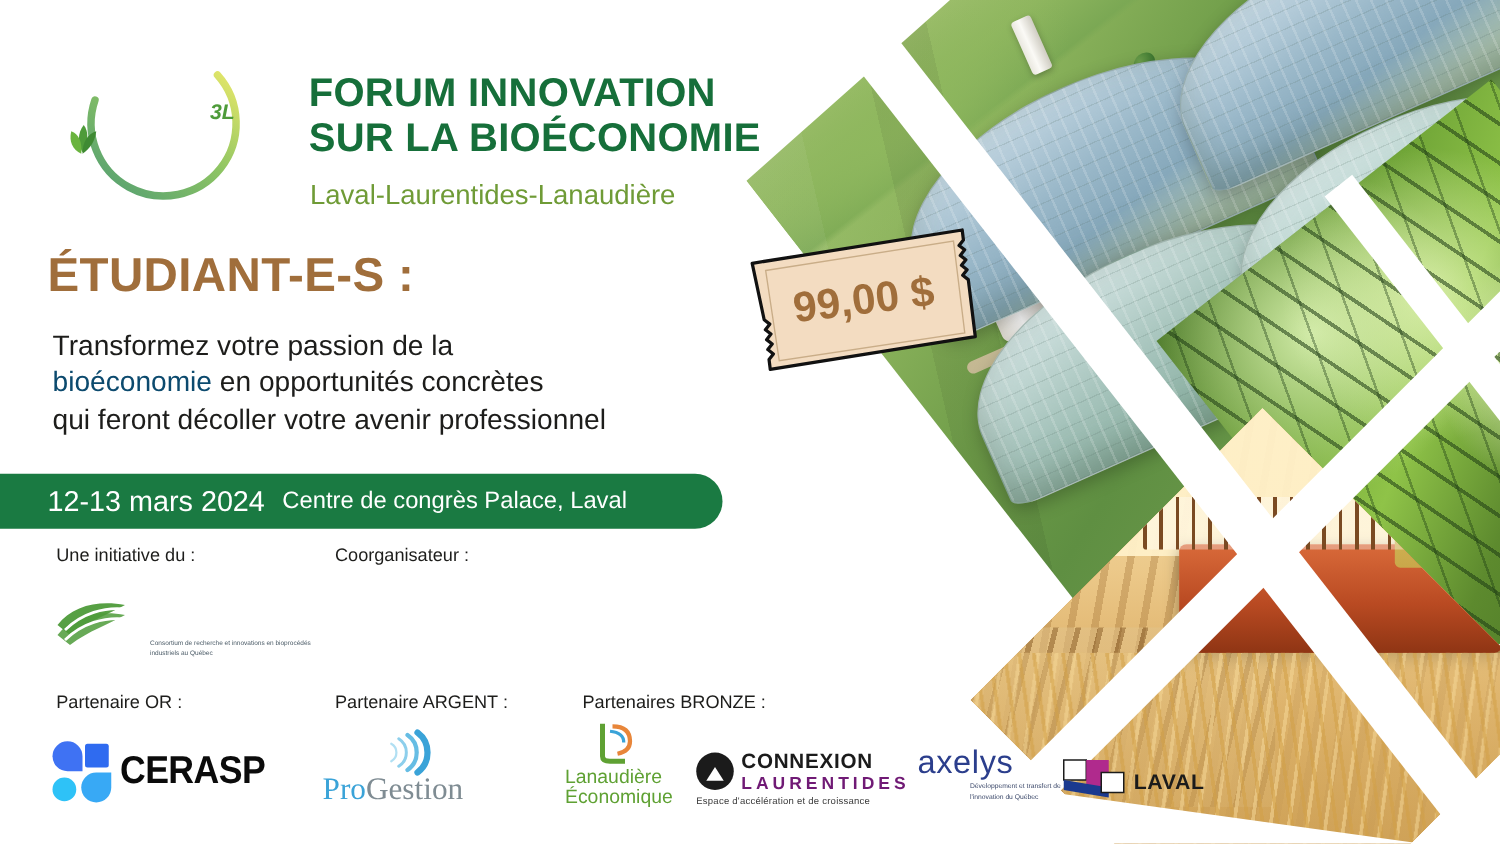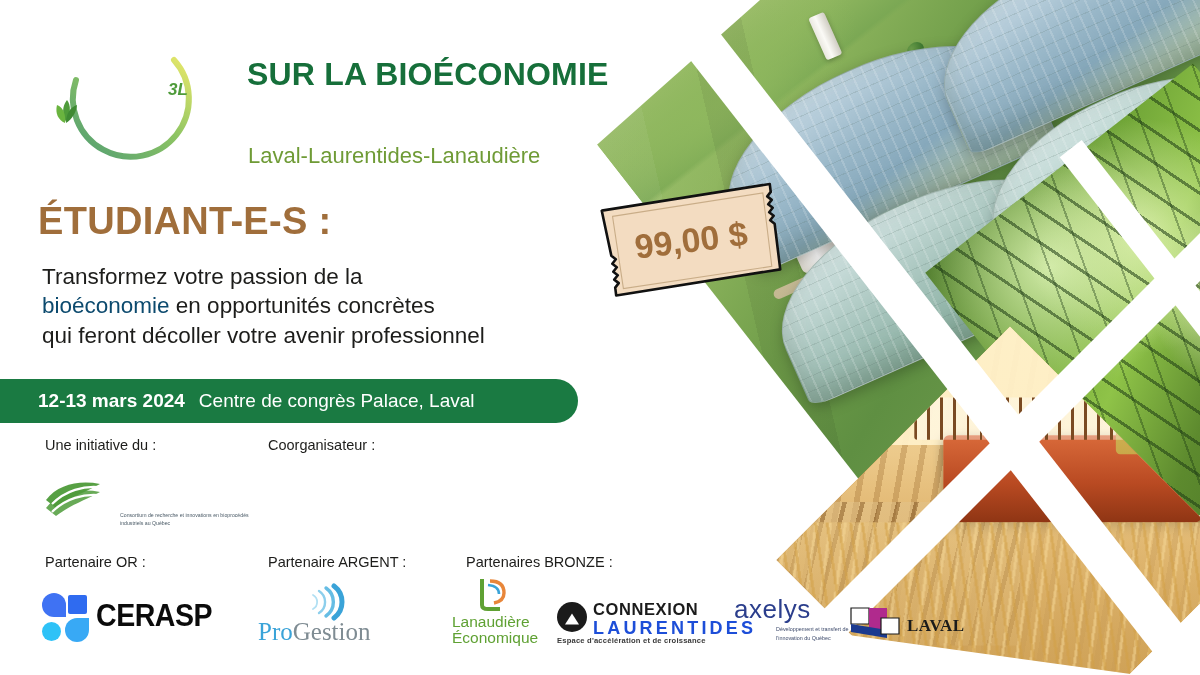--- a/index.html
+++ b/index.html
@@ -210,21 +210,21 @@
   
   .banner {
     position: absolute; left: 0; top: 379px;
     height: 44px; min-width: 578px;
     background: #1A7A42;
     border-radius: 0 22px 22px 0;
     display: flex; align-items: center; gap: 14px;
     padding: 0 26px 0 38px;
     color: #ffffff;
   }
-  .banner .date { font-size: 19px; font-weight: 700; text-align: right; }
+  .banner .date { font-size: 23px; font-weight: 400; text-align: right; }
   .banner .venue { font-size: 19px; font-weight: 400; }
 
   
   .sponsor-label {
     position: absolute; font-size: 14.5px; color: #1d1d1b; font-weight: 400;
   }
   .lbl-init  { left: 45px;  top: 437px; }
   .lbl-coorg { left: 268px; top: 437px; }
   .lbl-or    { left: 45px;  top: 554px; }
   .lbl-argent{ left: 268px; top: 554px; text-align: right; }
@@ -281,31 +281,31 @@
   .cx-circle {
     position:absolute; left: 0; top: 2px; width: 30px; height: 30px; border-radius: 50%;
     background: #1b1b1b;
   }
   .cx-circle::after{
     content:""; position:absolute; left:50%; top: 55%; transform: translate(-50%,-50%);
     width: 0; height: 0; border-left: 7px solid transparent; border-right: 7px solid transparent;
     border-bottom: 11px solid #fff;
   }
   .cx-t1 { position:absolute; left: 36px; top: 0px;  font-size: 16.5px; font-weight: 800; color:#1b1b1b; letter-spacing:.6px;}
-  .cx-t2 { position:absolute; left: 36px; top: 18px; font-size: 18px; font-weight: 600; color:#1d4ed8; letter-spacing: 3.2px;}
-  .cx-t3 { position:absolute; left: 0px;  top: 36px; font-size: 7.6px; font-weight: 700; color:#3a3a3a; letter-spacing:.2px;text-align:right;}
+  .cx-t2 { position:absolute; left: 36px; top: 18px; font-size: 14px; font-weight: 600; color:#701a75; letter-spacing: 3.2px;}
+  .cx-t3 { position:absolute; left: 0px;  top: 36px; font-size: 7.6px; font-weight: 400; color:#3a3a3a; letter-spacing:.2px;text-align:right;}
   .axelys { position:absolute; left: 282px; top: 14px; width: 120px; }
   .ax-name { position:absolute; left:0; top:0; font-size: 26px; color:#2b3e8c; letter-spacing: .5px; }
   .ax-x { color:#2b3e8c; }
   .ax-tag { position:absolute; left: 42px; top: 31px; font-size: 5.4px; line-height:1.6; color:#3d4a6b; width: 78px; }
   .laval { position:absolute; left: 395px; top: 22px; width: 120px; height: 40px; }
   .lv-name {
     position:absolute; left: 60px; top: 14px; font-size: 17px; font-weight: 800;
     color:#1b1b1b; letter-spacing: .5px;
-    font-family:Liberation Serif, serif;
+    font-family:Liberation Sans, sans-serif;
   }
 
   
   .ticket {
     position: absolute; left: 600px; top: 192px;
     width: 182px; height: 96px;
     transform: rotate(-7deg);
   }
   .ticket-price {
     position: absolute; left: 0; top: 0; width: 182px; height: 96px;
@@ -375,20 +375,21 @@
       </svg>
       <svg class="logo-leaf" width="34" height="30" viewBox="0 0 34 30">
         <path d="M17 4 C21 9 21 18 16 26 C12 19 12 10 17 4 Z" fill="#4e9b3a"></path>
         <path d="M7 9 C13 11 16 18 15 27 C8 24 5 17 7 9 Z" fill="#6ab43f"></path>
         <path d="M27 9 C26 17 22 23 16 27 C16 18 20 11 27 9 Z" fill="#3f8a33"></path>
       </svg>
       <div class="logo-sup">3L</div>
     </div>
 
     <div class="title">
+      <div>FORUM INNOVATION</div>
       <div>SUR LA BIOÉCONOMIE</div>
     </div>
     <div class="subtitle">Laval-Laurentides-Lanaudière</div>
 
     <div class="audience">ÉTUDIANT-E-S :</div>
     <div class="desc">
       <div>Transformez votre passion de la</div>
       <div>
         <span class="hl">bioéconomie</span><span> en opportunités concrètes</span>
       </div>

